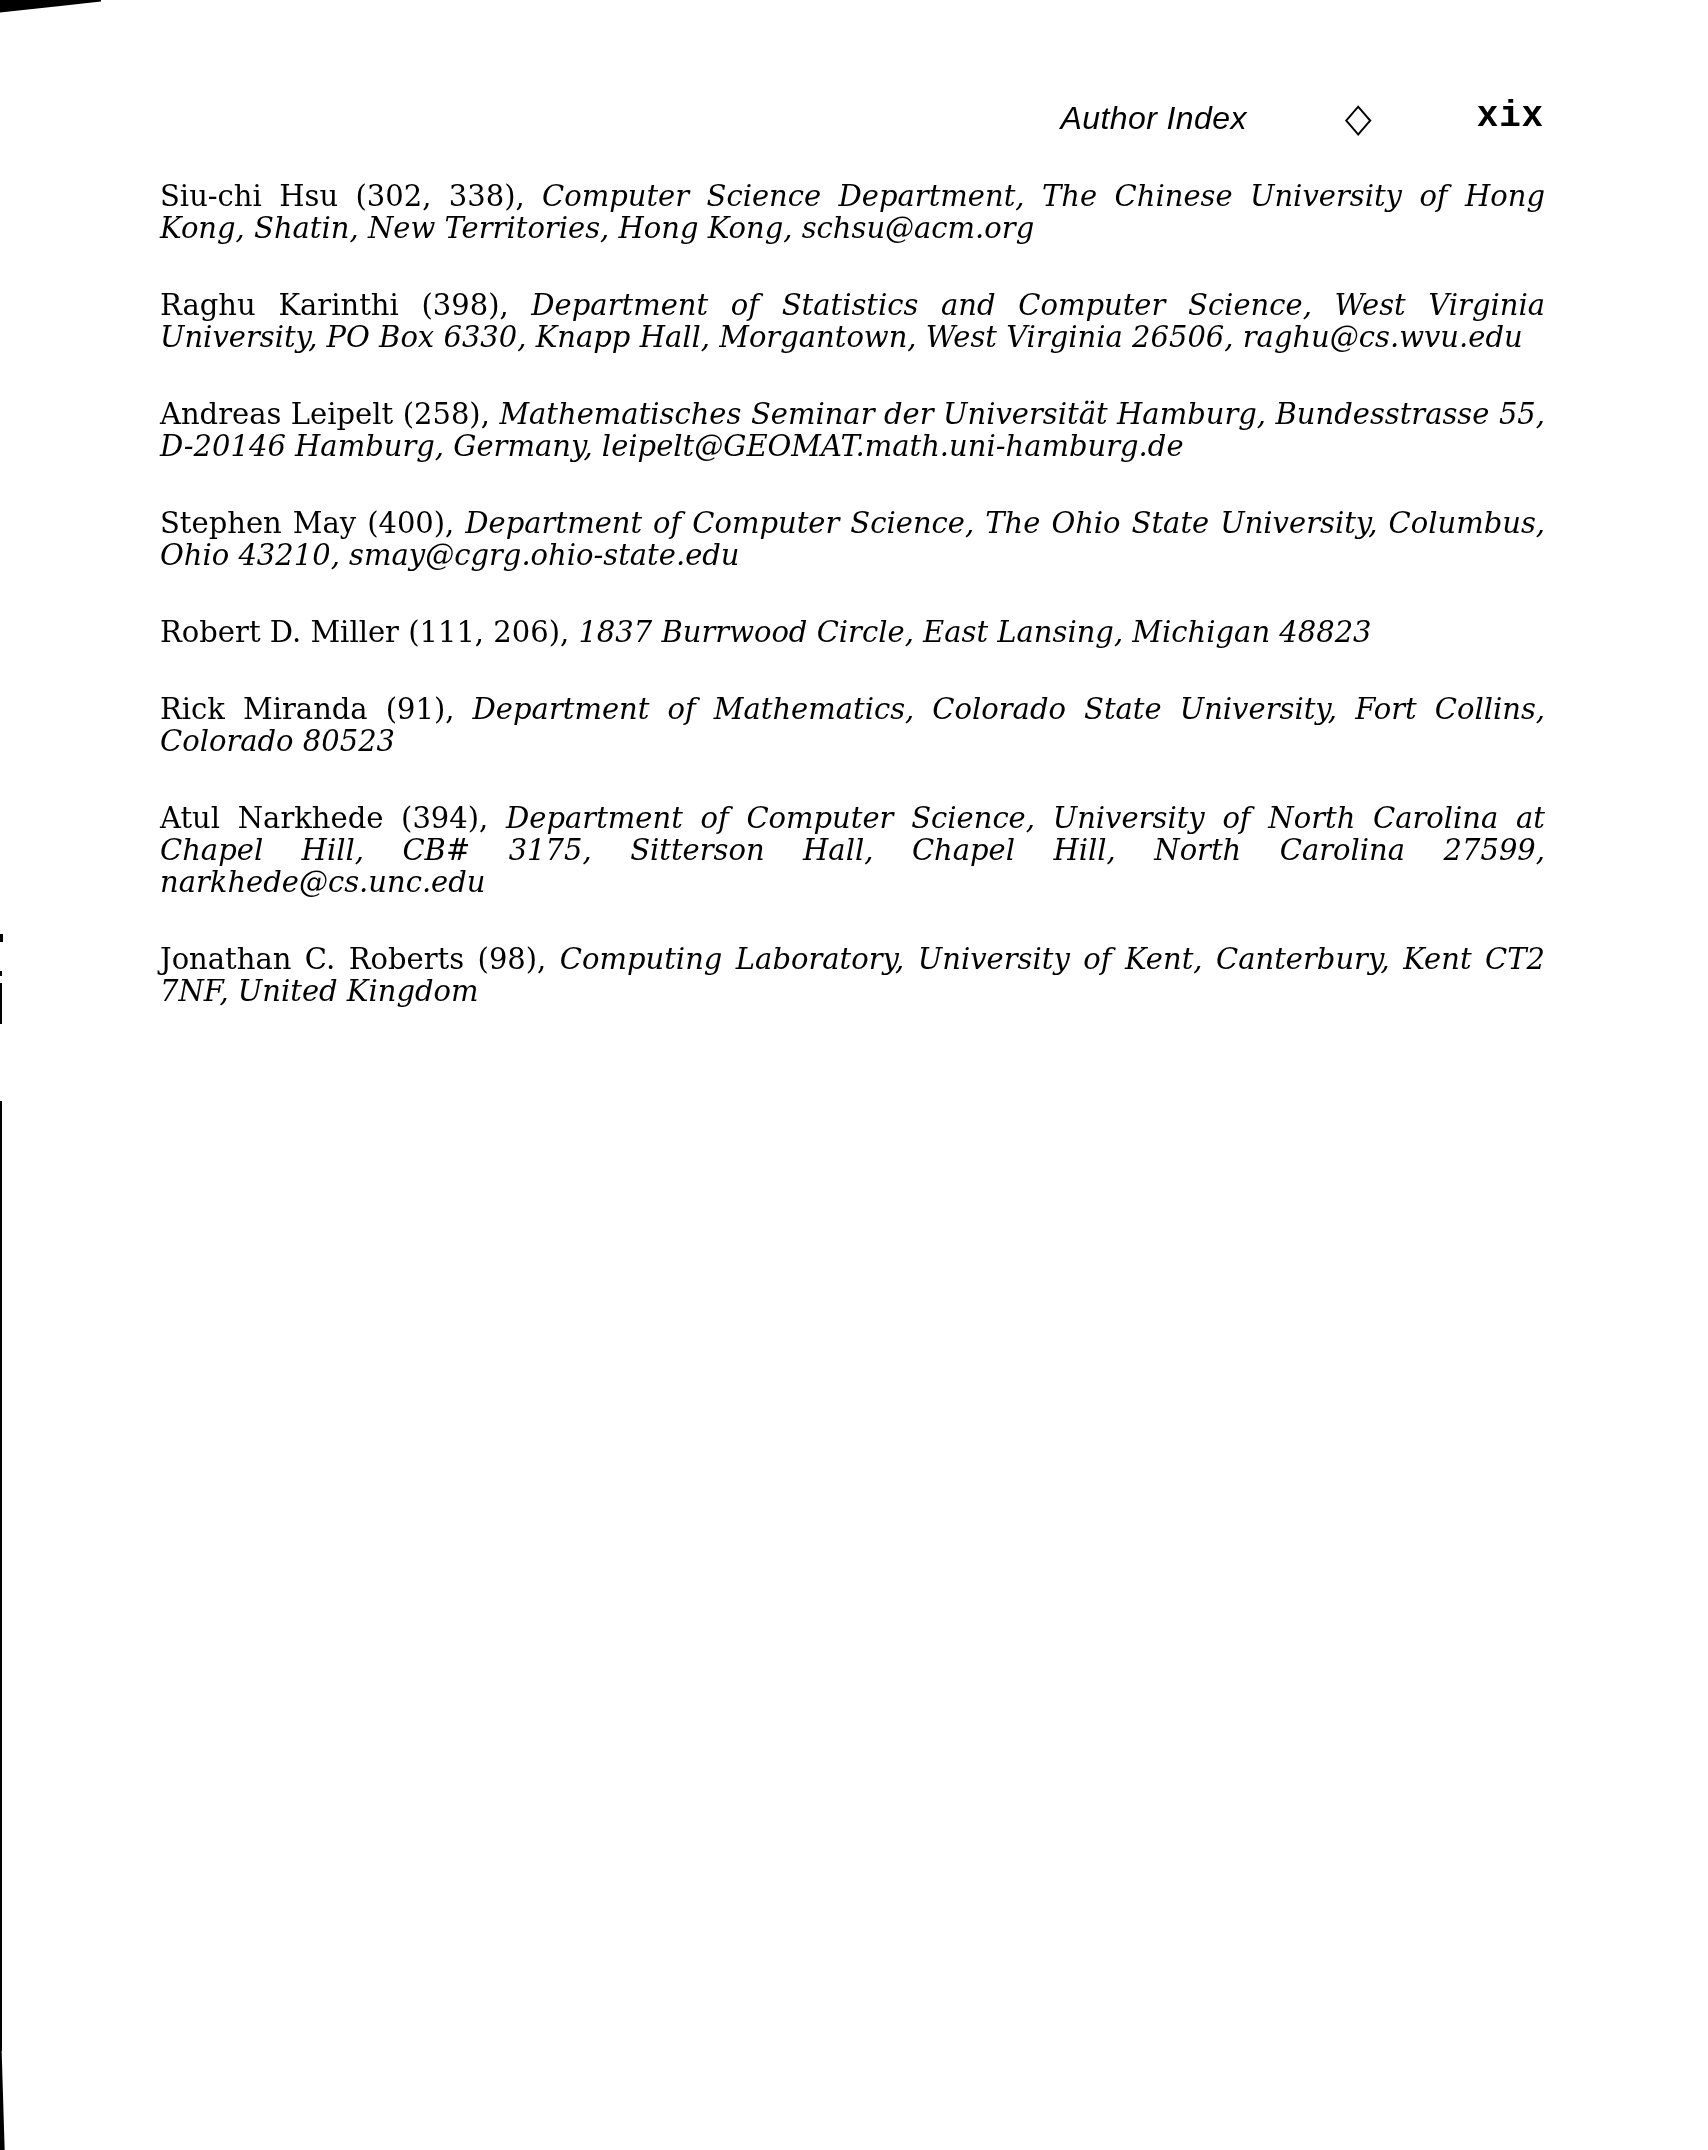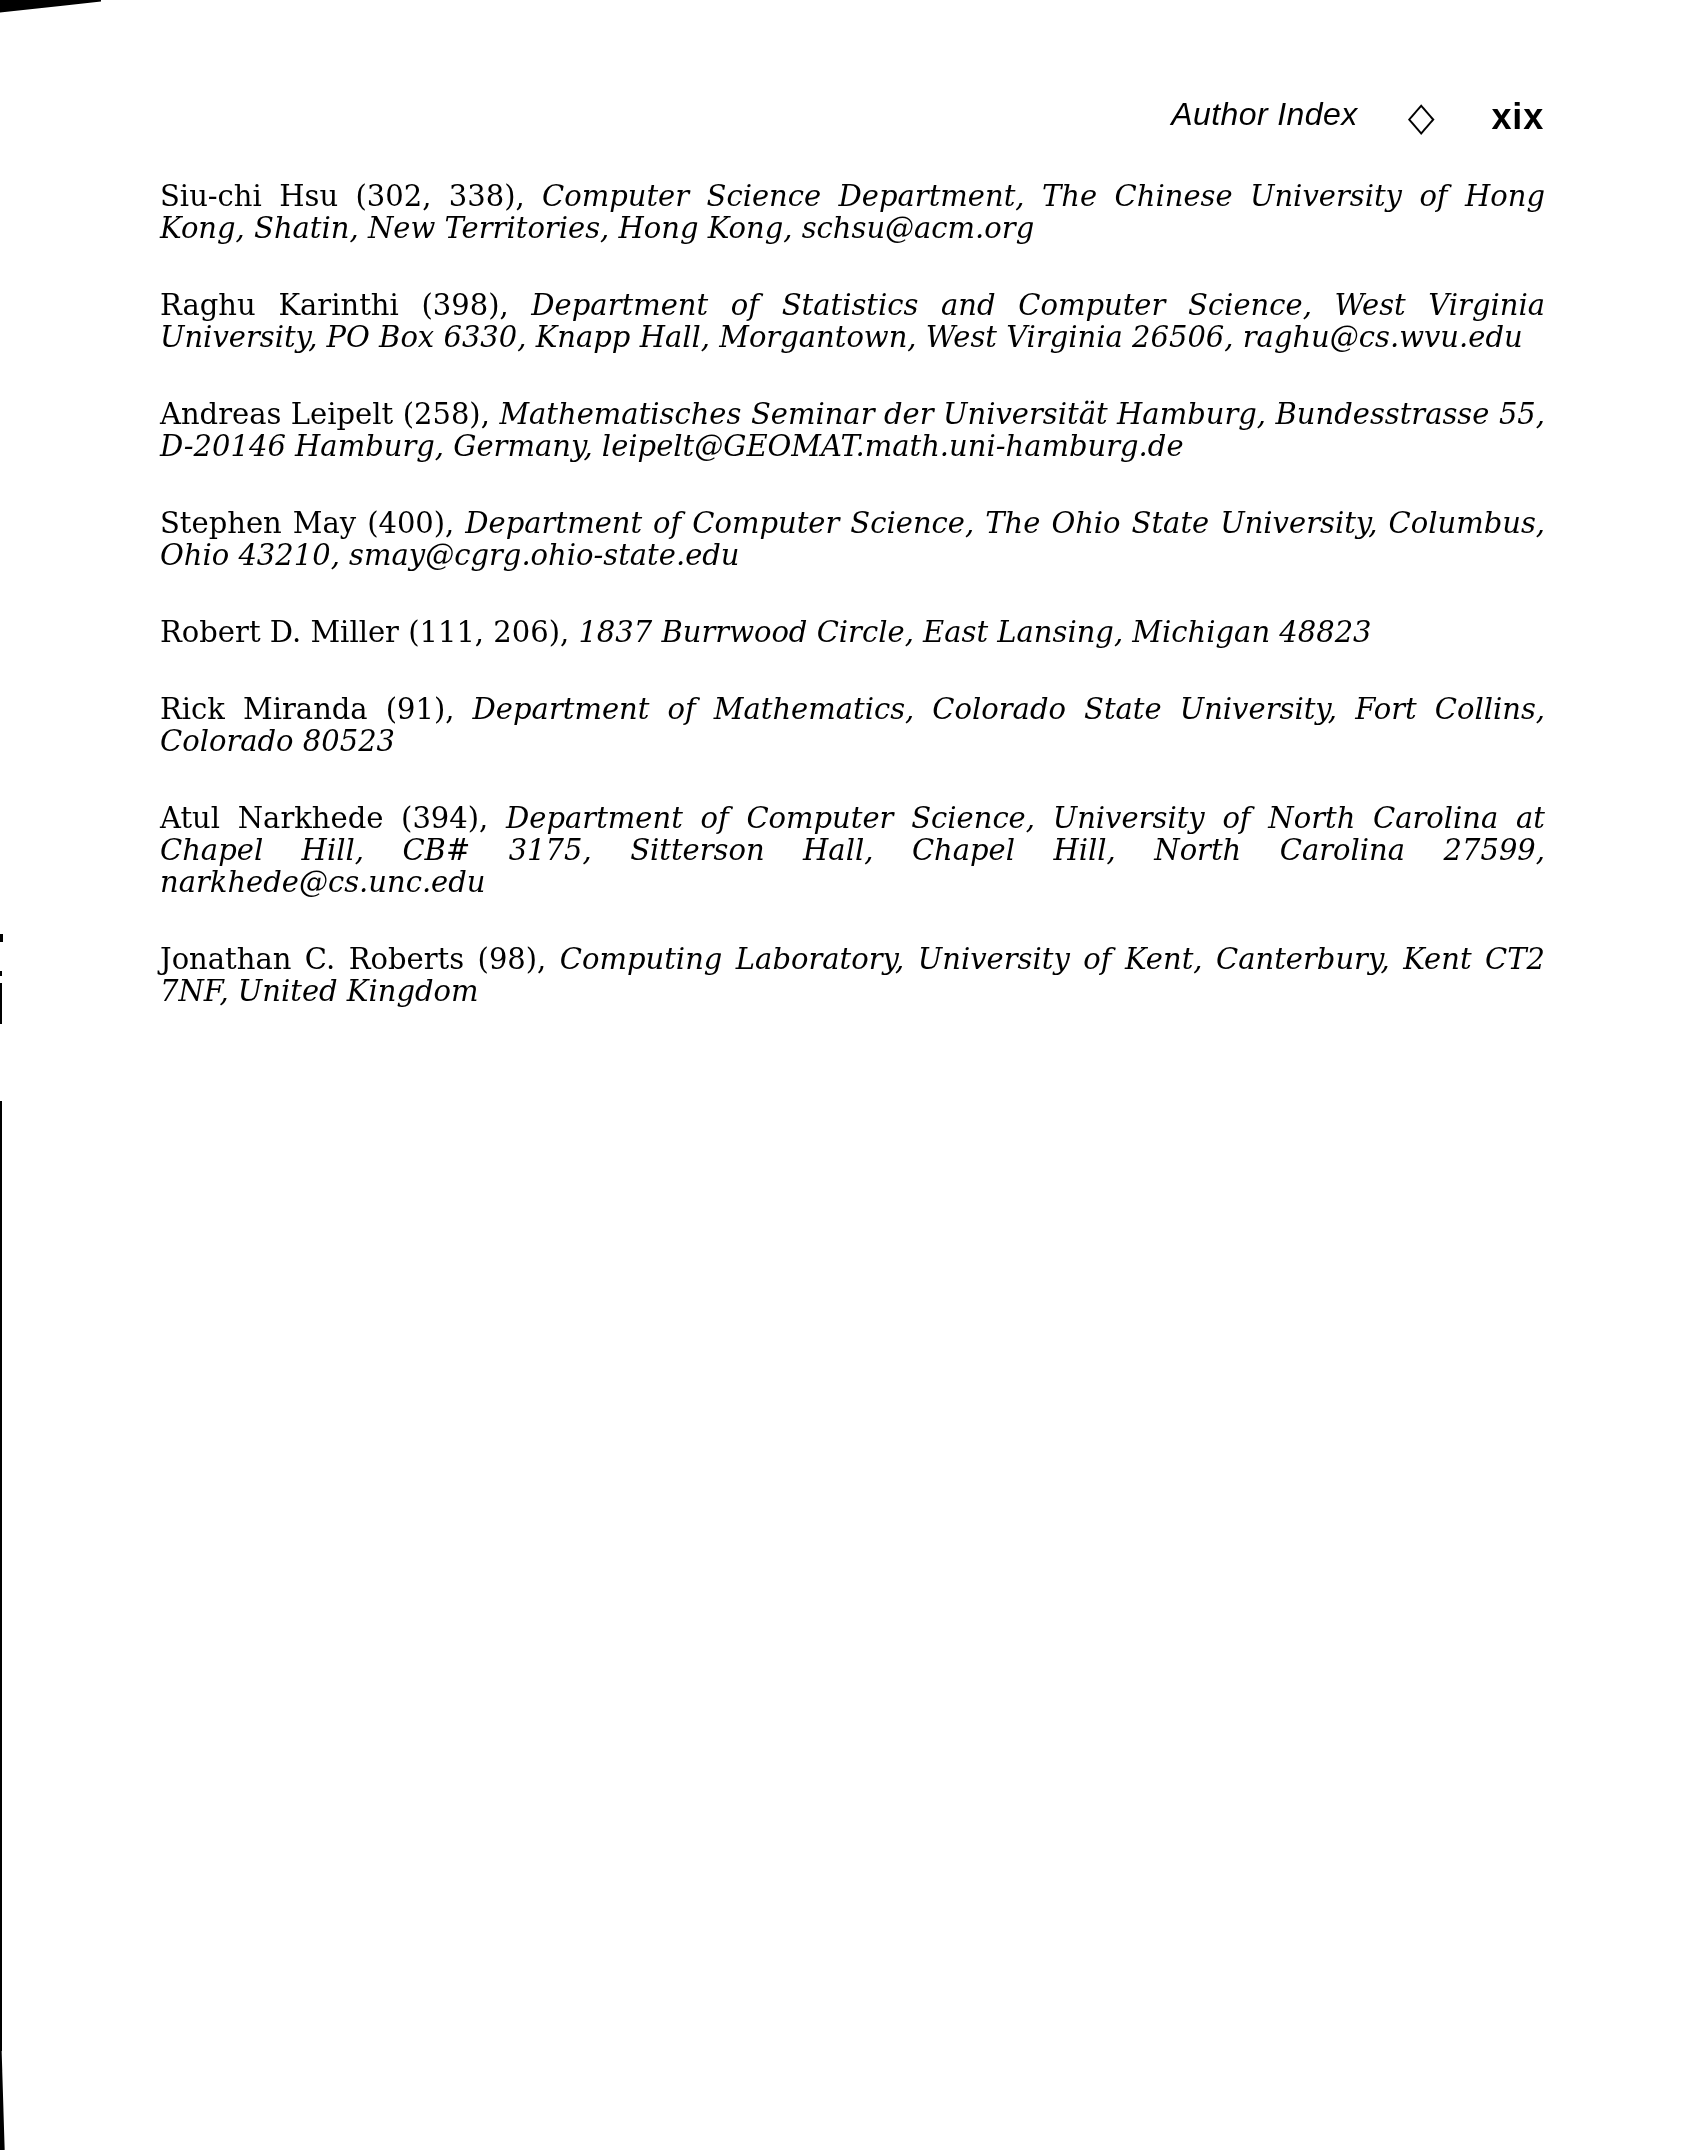--- a/index.html
+++ b/index.html
@@ -14,37 +14,38 @@
   }
 
   
   .running-head {
     position: absolute;
     top: 96px;
     left: 0;
     width: 1544px;              
     display: flex;
     justify-content: flex-end;
-    align-items: flex-start;
+    align-items: flex-end;
+    gap: 48px;
   }
   .running-head .head-title {
     font-family: "Liberation Sans", sans-serif;
     font-style: italic;
     font-size: 32px;
     letter-spacing: 0.4px;
   }
   .running-head .head-diamond {
     font-family: "DejaVu Sans", sans-serif;
     font-size: 35px;
     margin: 0 57px 0 50px;
     font-weight: 400;
     transform: scaleY(1.15);
   }
   .running-head .head-folio {
-    font-family: Liberation Sans, sans-serif;
+    font-family: Liberation Mono, monospace;
     font-weight: bold;
     font-size: 36px;
     letter-spacing: 0.8px;
   }
 
   
   .index-body {
     position: absolute;
     left: 160px;
     top: 180px;

